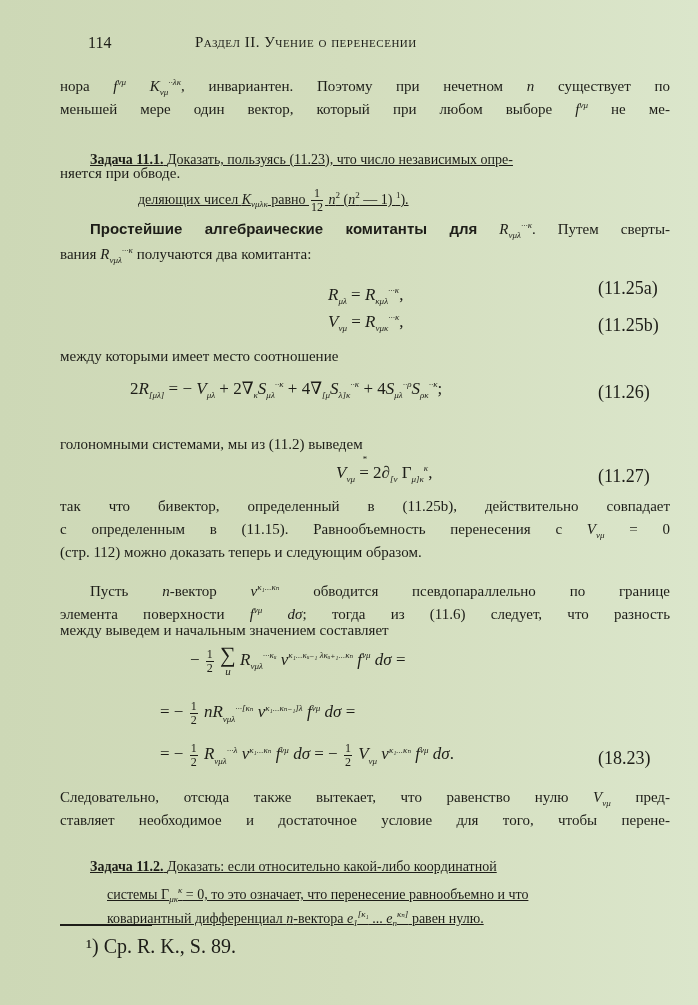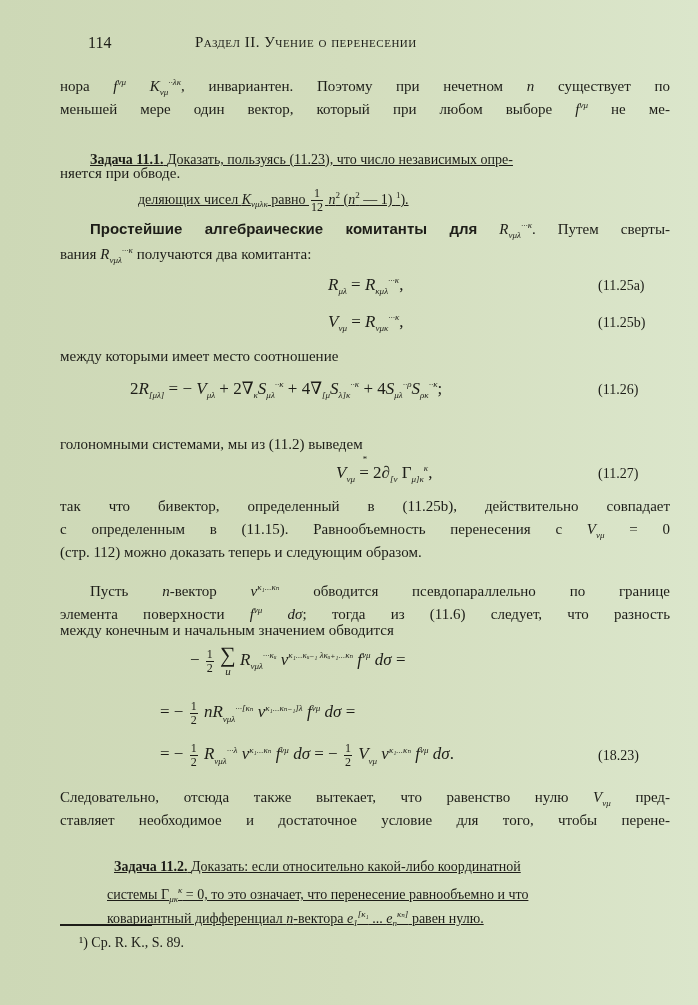--- a/index.html
+++ b/index.html
@@ -15,28 +15,28 @@
   .hdr-num { left: 88px; top: 34px; font-size: 16px; }
   .hdr-title { left: 195px; top: 34px; font-size: 15px; letter-spacing: 0.5px; font-variant: small-caps; }
   .line { position: absolute; left: 60px; width: 610px; font-size: 15px; line-height: 20px; text-align: justify; text-align-last: justify; white-space: nowrap; }
   .line.last { text-align-last: left; }
   .task { position: absolute; font-size: 14px; line-height: 20px; white-space: nowrap; text-decoration: underline; }
   .task b { font-weight: bold; }
   .sans-bold { font-family: "Liberation Sans", sans-serif; font-weight: bold; font-size: 15px; }
   .m { font-style: italic; }
   sub, sup { font-size: 9px; font-style: italic; }
   .eq { position: absolute; font-size: 17px; white-space: nowrap; }
-  .eqnum { position: absolute; left: 598px; font-size: 14px; }
+  .eqnum { position: absolute; left: 598px; font-size: 18px; }
   .frac { display: inline-block; vertical-align: middle; text-align: center; font-size: 12px; line-height: 13px; margin: 0 2px; }
   .frac span { display: block; }
   .frac .num { border-bottom: 1px solid #1d1d18; padding: 0 1px; }
   .sum { display: inline-block; vertical-align: middle; text-align: center; font-size: 22px; line-height: 20px; }
   .sum small { display: block; font-size: 11px; font-style: italic; line-height: 12px; }
   .rule { position: absolute; left: 60px; top: 924px; width: 92px; height: 2px; background: #1d1d18; }
-  .foot { position: absolute; left: 79px; top: 935px; font-size: 14px; }
+  .foot { position: absolute; left: 86px; top: 935px; font-size: 20px; }
 </style>
 </head>
 <body>
 
 <div class="page">
 
   <div class="abs hdr-num">114</div>
   <div class="abs hdr-title">Раздел II. Учение о перенесении</div>
 
   <div class="line" style="top:72px;">нора <span class="m">f</span><sup>νμ</sup> <span class="m">K</span><sub>νμ</sub><sup>··λκ</sup>, инвариантен. Поэтому при нечетном <span class="m">n</span> существует по</div>
@@ -49,21 +49,21 @@
   </div>
   <div class="task" style="left:120px; top:185px;margin-left:18px;">
     деляющих чисел <span class="m">K</span><sub>νμλκ</sub> равно
     <span class="frac"><span class="num">1</span><span>12</span></span>
     <span class="m">n</span><sup style="font-style:normal">2</sup> (<span class="m">n</span><sup style="font-style:normal">2</sup> — 1) <sup style="font-style:normal">1</sup>).
   </div>
 
   <div class="line last" style="top:240px;">вания <span class="m">R</span><sub>νμλ</sub><sup>···κ</sup> получаются два комитанта:</div>
   <div class="line" style="top:215px;"><span class="sans-bold" style="padding-left:30px;">Простейшие алгебраические комитанты для</span> <span class="m">R</span><sub>νμλ</sub><sup>···κ</sup>. Путем сверты-</div>
 
-  <div class="eq" style="left:328px; top:275px;text-align:center;"><span class="m">R</span><sub>μλ</sub> = <span class="m">R</span><sub>κμλ</sub><sup>···κ</sup>,</div>
+  <div class="eq" style="left:328px; top:285px;text-align:center;"><span class="m">R</span><sub>μλ</sub> = <span class="m">R</span><sub>κμλ</sub><sup>···κ</sup>,</div>
   <div class="eqnum" style="top:278px;">(11.25a)</div>
 
   <div class="eq" style="left:328px; top:312px;"><span class="m">V</span><sub>νμ</sub> = <span class="m">R</span><sub>νμκ</sub><sup>···κ</sup>,</div>
   <div class="eqnum" style="top:315px;">(11.25b)</div>
 
   <div class="line last" style="top:346px;">между которыми имеет место соотношение</div>
 
   <div class="eq" style="left:130px; top:378px;">2<span class="m">R</span><sub>[μλ]</sub> = − <span class="m">V</span><sub>μλ</sub> + 2∇<sub>κ</sub><span class="m">S</span><sub>μλ</sub><sup>··κ</sup> + 4∇<sub>[μ</sub><span class="m">S</span><sub>λ]κ</sub><sup>··κ</sup> + 4<span class="m">S</span><sub>μλ</sub><sup>··ρ</sup><span class="m">S</span><sub>ρκ</sub><sup>··κ</sup>;</div>
   <div class="eqnum" style="top:382px;">(11.26)</div>
 
@@ -71,21 +71,21 @@
 
   <div class="eq" style="left:336px; top:463px;"><span class="m">V</span><sub>νμ</sub> <span style="position:relative;">=<sup style="position:absolute; left:3px; top:-9px;">*</sup></span> 2∂<sub>[ν</sub> Γ<sub>μ]κ</sub><sup>κ</sup>,</div>
   <div class="eqnum" style="top:466px;">(11.27)</div>
 
   <div class="line" style="top:496px;">так что бивектор, определенный в (11.25b), действительно совпадает</div>
   <div class="line" style="top:519px;">с определенным в (11.15). Равнообъемность перенесения с <span class="m">V</span><sub>νμ</sub> = 0</div>
   <div class="line last" style="top:542px;">(стр. 112) можно доказать теперь и следующим образом.</div>
 
   <div class="line" style="top:577px;"><span style="padding-left:30px;">Пусть <span class="m">n</span>-вектор <span class="m">v</span><sup>κ₁...κₙ</sup></span> обводится псевдопараллельно по границе</div>
   <div class="line" style="top:600px;">элемента поверхности <span class="m">f</span><sup>νμ</sup> <span class="m">dσ</span>; тогда из (11.6) следует, что разность</div>
-  <div class="line last" style="top:620px;">между конечным и начальным значением обводится</div>
+  <div class="line last" style="top:620px;">между выведем и начальным значением составляет</div>
 
   <div class="eq" style="left:190px; top:645px;">
     − <span class="frac"><span class="num">1</span><span>2</span></span>
     <span class="sum">∑<small>u</small></span>
     <span class="m">R</span><sub>νμλ</sub><sup>···κᵤ</sup> <span class="m">v</span><sup>κ₁...κᵤ₋₁ λκᵤ₊₁...κₙ</sup> <span class="m">f</span><sup>νμ</sup> <span class="m">dσ</span> =
   </div>
 
   <div class="eq" style="left:160px; top:700px;">
     = − <span class="frac"><span class="num">1</span><span>2</span></span>
     <span class="m">nR</span><sub>νμλ</sub><sup>···[κₙ</sup> <span class="m">v</span><sup>κ₁...κₙ₋₁]λ</sup> <span class="m">f</span><sup>νμ</sup> <span class="m">dσ</span> =
@@ -95,21 +95,21 @@
     = − <span class="frac"><span class="num">1</span><span>2</span></span>
     <span class="m">R</span><sub>νμλ</sub><sup>···λ</sup> <span class="m">v</span><sup>κ₁...κₙ</sup> <span class="m">f</span><sup>νμ</sup> <span class="m">dσ</span> = −
     <span class="frac"><span class="num">1</span><span>2</span></span>
     <span class="m">V</span><sub>νμ</sub> <span class="m">v</span><sup>κ₁...κₙ</sup> <span class="m">f</span><sup>νμ</sup> <span class="m">dσ</span>.
   </div>
   <div class="eqnum" style="top:748px;">(18.23)</div>
 
   <div class="line" style="top:787px;">Следовательно, отсюда также вытекает, что равенство нулю <span class="m">V</span><sub>νμ</sub> пред-</div>
   <div class="line" style="top:810px;">ставляет необходимое и достаточное условие для того, чтобы перене-</div>
 
-  <div class="task" style="left:90px; top:857px;margin-left:24px;">
+  <div class="task" style="left:90px; top:857px;">
     <b>Задача 11.2.</b>
     <span> Доказать: если относительно какой-либо координатной</span>
   </div>
   <div class="task" style="left:107px; top:880px;">
     системы Γ<sub>μκ</sub><sup>κ</sup> = 0, то это означает, что перенесение равнообъемно и что
   </div>
   <div class="task" style="left:107px; top:904px;text-align:right;">
     ковариантный дифференциал <span class="m">n</span>-вектора <span class="m">e</span><sub>1</sub><sup>[κ₁</sup> ... <span class="m">e</span><sub>n</sub><sup>κₙ]</sup> равен нулю.
   </div>
 

